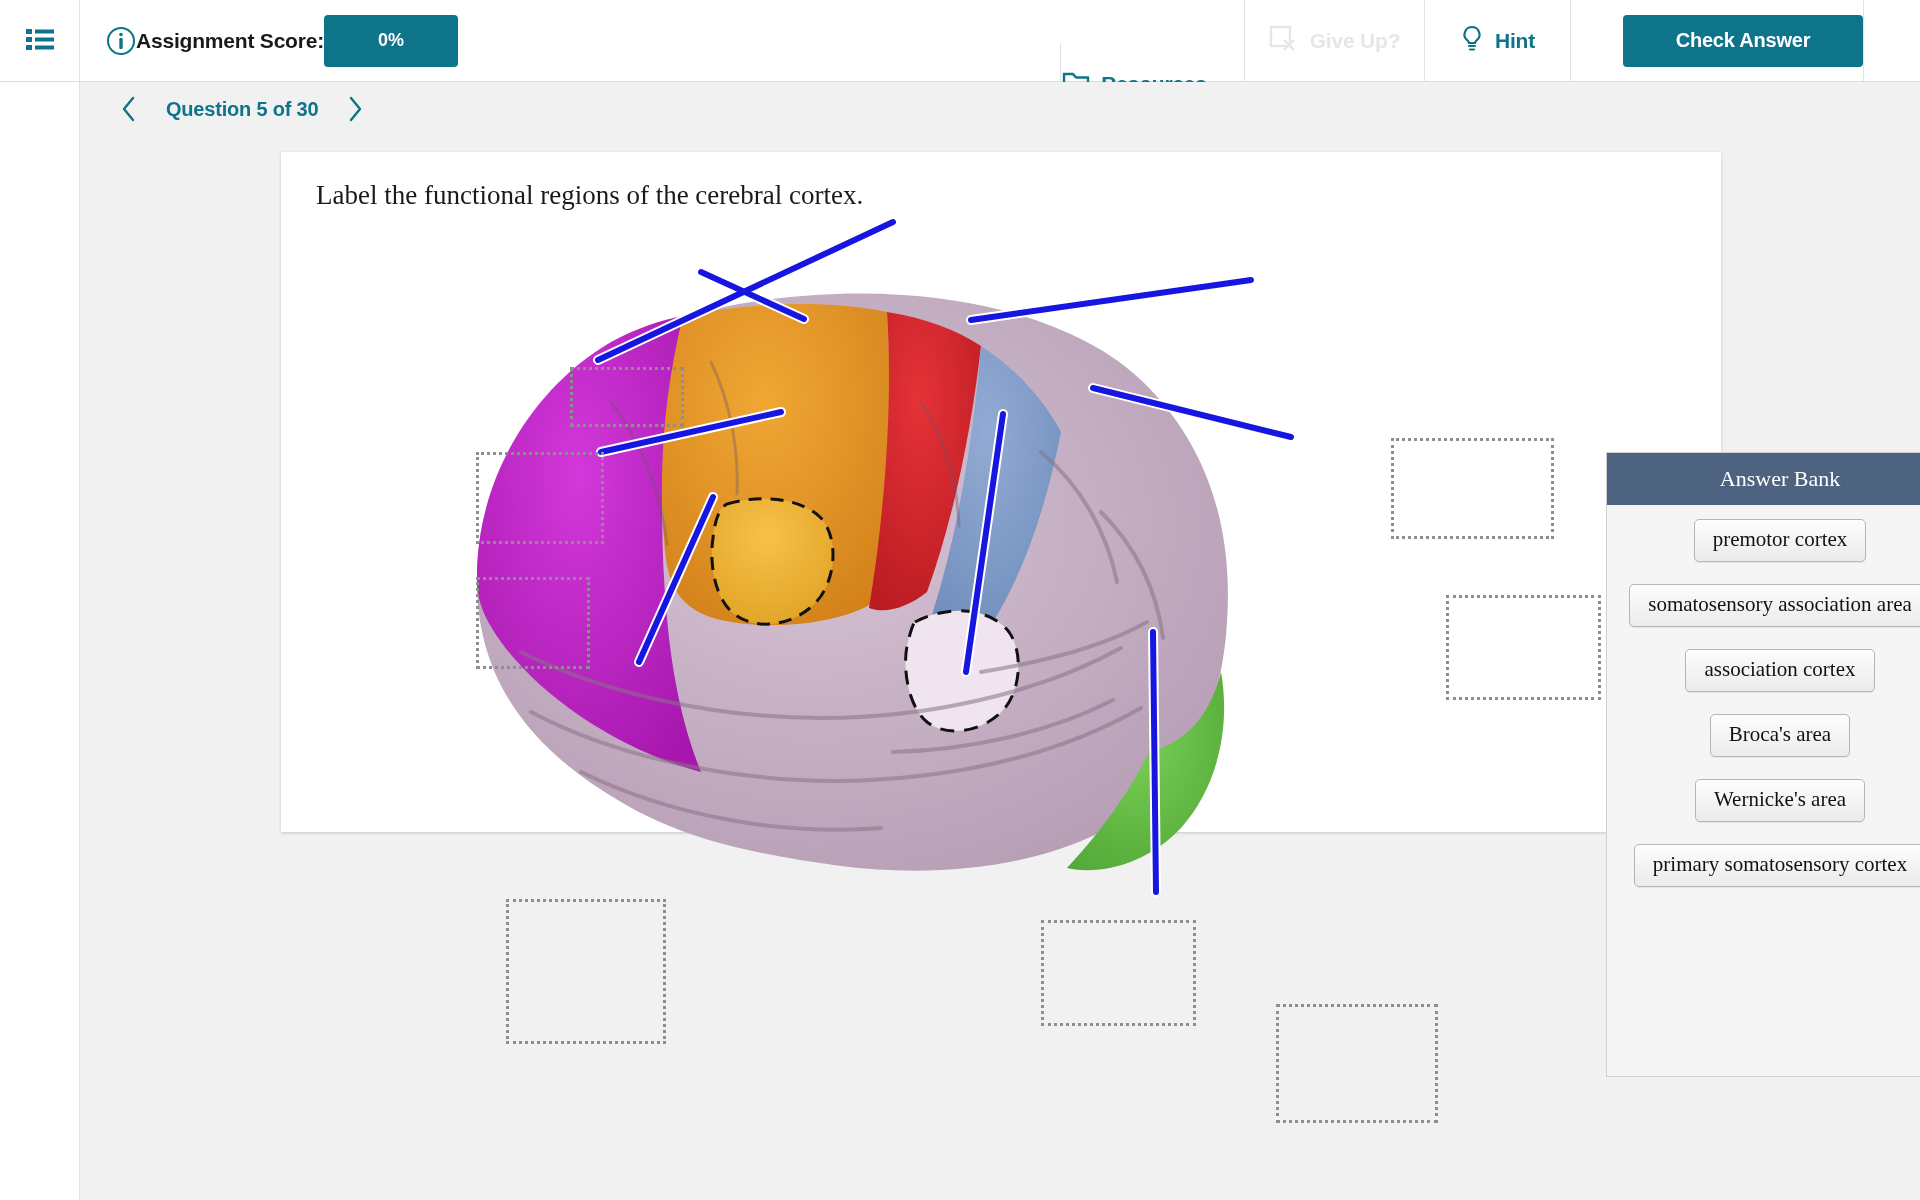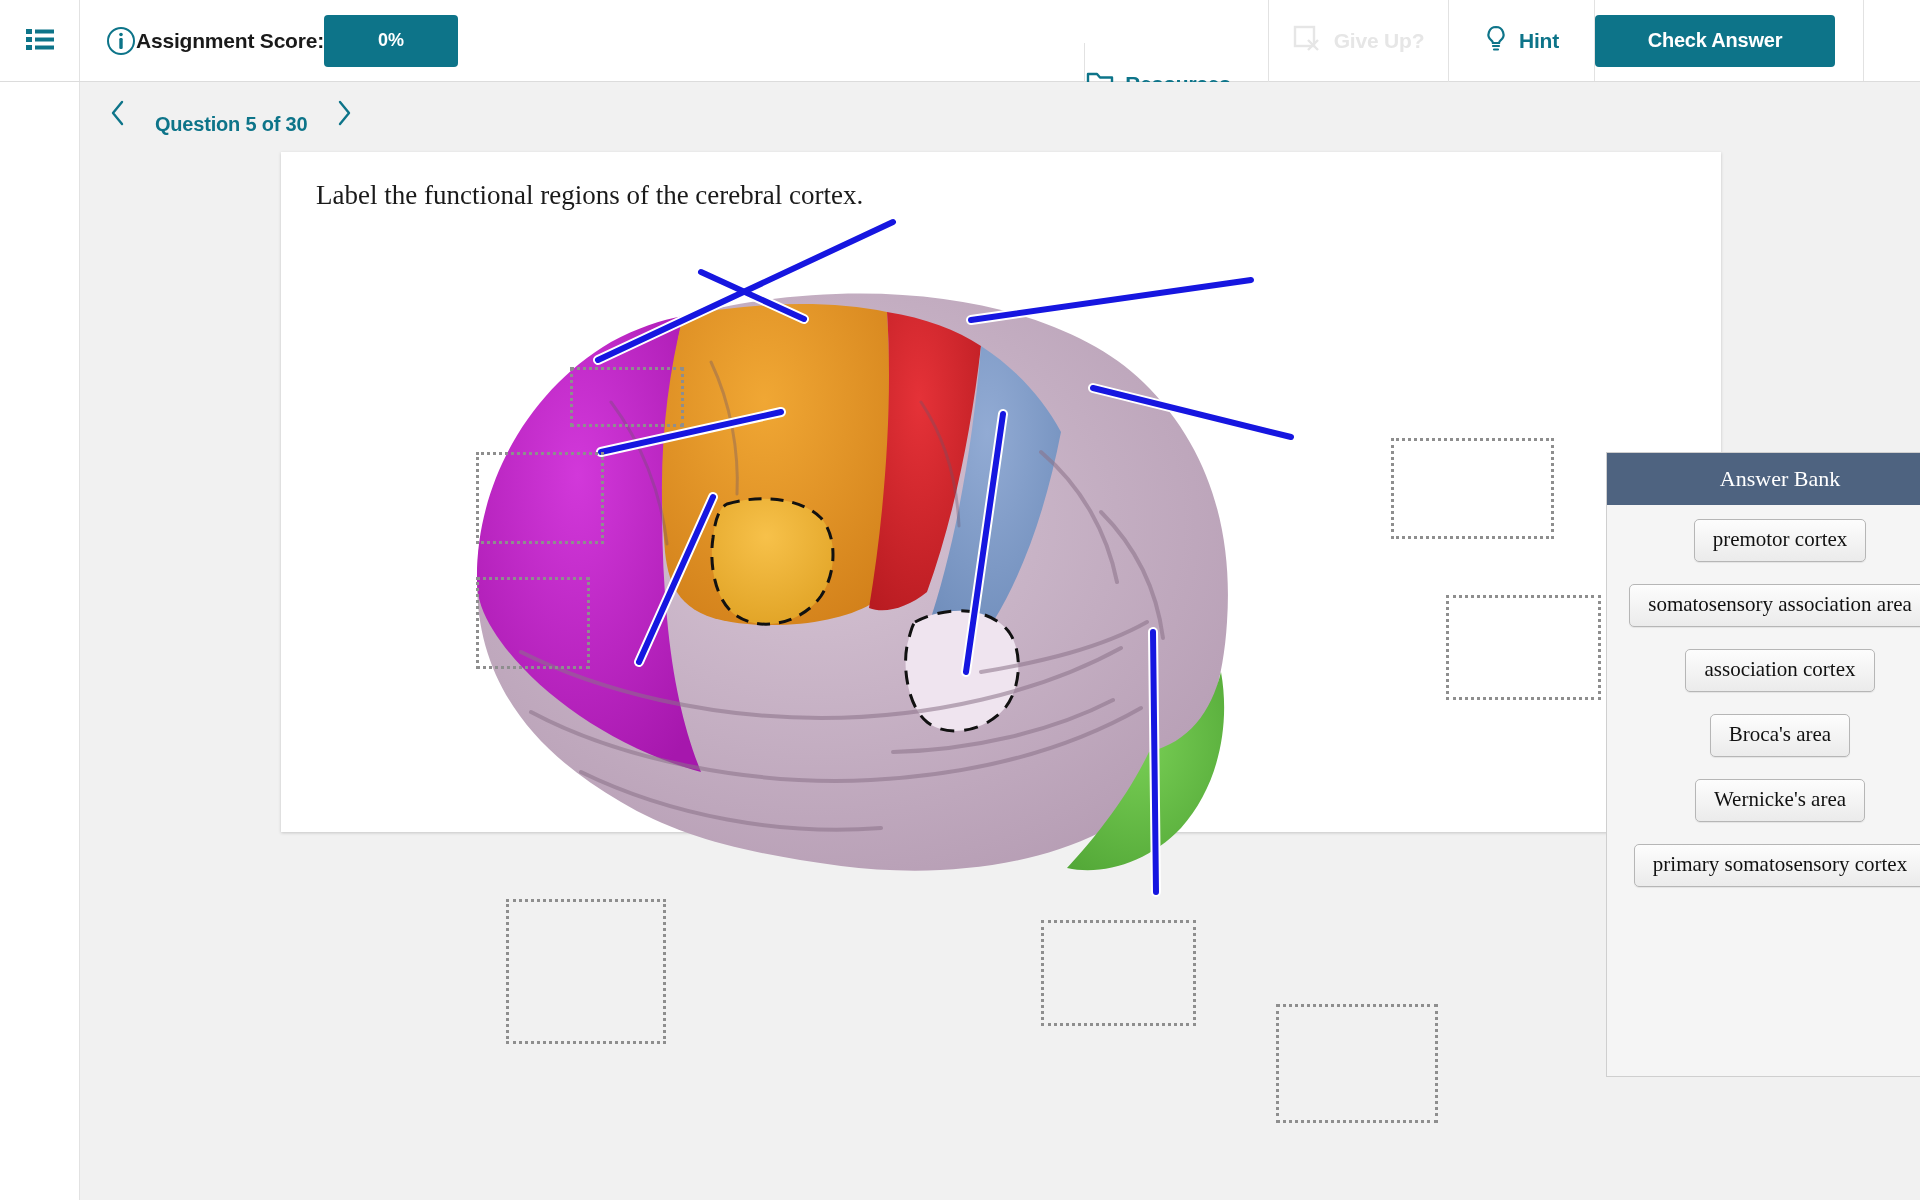--- a/index.html
+++ b/index.html
@@ -43,42 +43,42 @@
     display: flex; align-items: center; justify-content: center; gap: 11px;
     border-left: 1px solid #e2e2e2;
     height: 82px; cursor: pointer;
   }
   .tool-cell .tool-label { font-size: 21px; font-weight: bold; color: #0d7489; letter-spacing: -0.2px; }
   .tool-resources { width: 148px; margin-top: 43px; }
   .tool-giveup { width: 180px; cursor: default; margin-left: 36px; }
   .tool-giveup .tool-label { color: #e6e6e6; }
   .tool-hint { width: 146px; }
   .tool-check-wrap {
-    width: 270px; display:flex; align-items:center; justify-content:flex-start;
+    width: 294px; display:flex; align-items:center; justify-content:flex-end;
     border-left: 1px solid #e2e2e2; border-right: 1px solid #e2e2e2;
   }
   .check-btn {
     background: #0d7489; color: #ffffff; border: none; border-radius: 4px;
     width: 240px; height: 52px; font-size: 20px; font-weight: bold;
     font-family: "Liberation Sans", sans-serif; cursor: pointer;
     letter-spacing: -0.2px;
   }
   .topbar-tail { width: 56px; }
 
   
   .left-rail {
     position: absolute; left: 0; top: 82px; width: 80px; height: 1118px;
     background: #ffffff; border-right: 1px solid #e2e2e2;
   }
 
   
   .qnav {
     position: absolute; left: 81px; top: 82px; width: 1839px; height: 54px;
     background: #f1f1f1;
-    display: flex; align-items: flex-end; gap: 0px; padding-left: 14px;
+    display: flex; align-items: center; gap: 0px; padding-left: 25px;
   }
   .chev {
     width: 46px; height: 46px; display: flex; align-items: center; justify-content: center;
     cursor: pointer;
   }
   .qnav-text {
     font-size: 20px; font-weight: bold; color: #0d7489; letter-spacing: -0.2px;
     padding: 0 14px; white-space: nowrap;
   }
 

